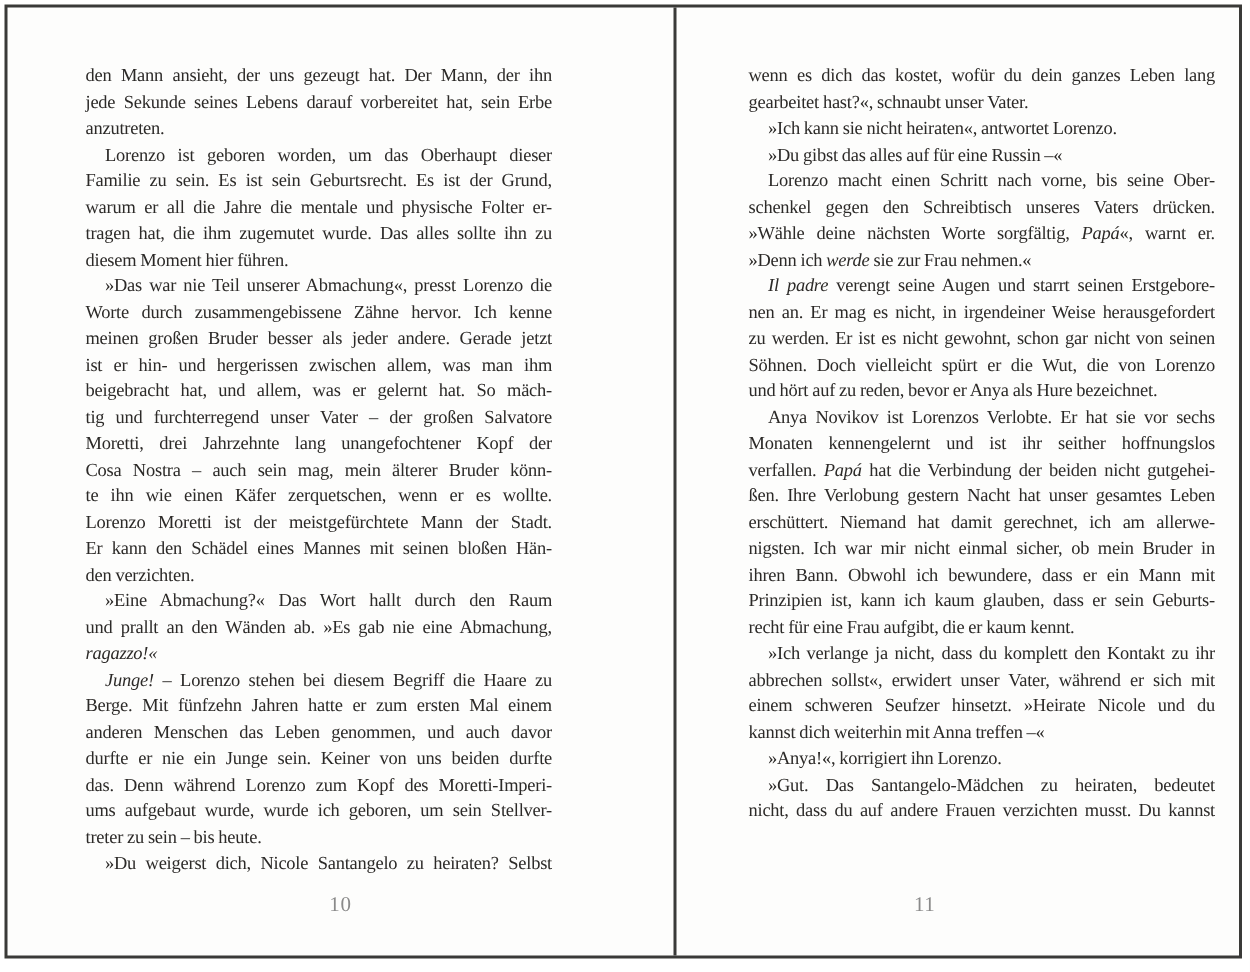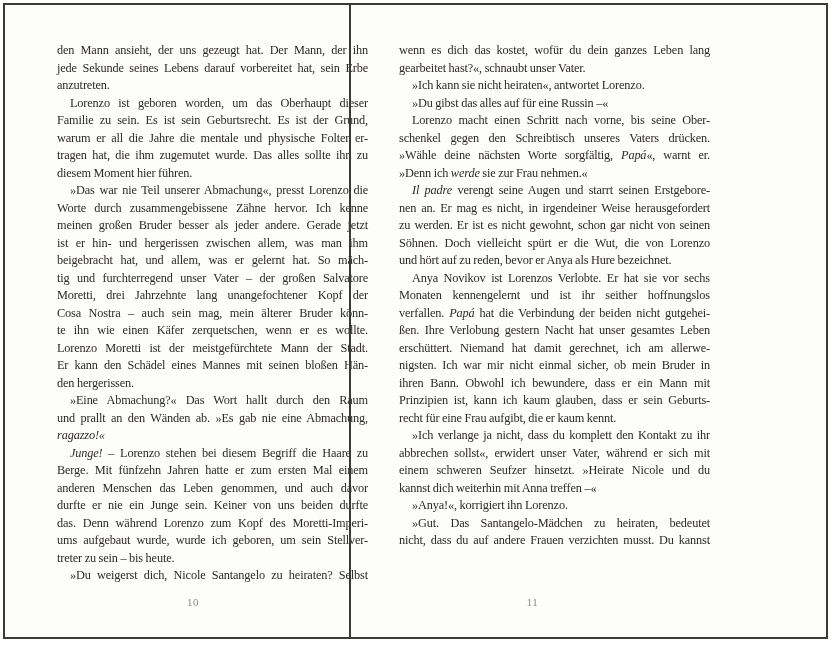--- a/index.html
+++ b/index.html
@@ -13,41 +13,41 @@
     width:833px;height:648px;position:relative;background:#ffffff;
     font-family:"Liberation Serif","DejaVu Serif",serif;
     overflow:hidden;
   }
   .spread{
     position:absolute;left:3px;top:3px;width:821px;height:632px;
     border:2px solid var(--frame);
     background:var(--page-bg);
     display:flex;
   }
-  .page{position:relative;width:344px;height:100%;box-sizing:border-box;}
+  .page{position:relative;width:444px;height:100%;box-sizing:border-box;}
   .page.right{width:333px;border-left:2px solid var(--frame);}
   .page-text{
     position:absolute;top:37px;width:311px;
     color:var(--ink);
     font-size:12.3px;line-height:17.5px;
     letter-spacing:-0.15px;word-spacing:-0.3px;
   }
   .page.left  .page-text{left:52px;}
   .page.right .page-text{left:48px;}
   .ln{
     text-align:justify;text-align-last:justify;
     height:17.5px;white-space:normal;
   }
   .ln.end{text-align-last:left;}
   .ln.ind{text-indent:13px;}
   .it{font-style:italic;}
   .folio{
-    position:absolute;top:591px;left:16px;width:100%;
+    position:absolute;top:591px;left:0;width:100%;
     text-align:center;color:var(--folio);
-    font-size:11px;letter-spacing:0.5px;
+    font-size:14px;letter-spacing:0.5px;
   }
 </style>
 </head>
 <body>
 
 <div class="spread">
   <div class="page left">
     <div class="page-text" id="left-text">
         <div class="ln"><span>den Mann ansieht, der uns gezeugt hat. Der Mann, der ihn</span></div>
         <div class="ln"><span>jede Sekunde seines Lebens darauf vorbereitet hat, sein Erbe</span></div>
@@ -61,21 +61,21 @@
         <div class="ln"><span>Worte durch zusammengebissene Zähne hervor. Ich kenne</span></div>
         <div class="ln"><span>meinen großen Bruder besser als jeder andere. Gerade jetzt</span></div>
         <div class="ln"><span>ist er hin- und hergerissen zwischen allem, was man ihm</span></div>
         <div class="ln"><span>beigebracht hat, und allem, was er gelernt hat. So mäch-</span></div>
         <div class="ln"><span>tig und furchterregend unser Vater – der großen Salvatore</span></div>
         <div class="ln"><span>Moretti, drei Jahrzehnte lang unangefochtener Kopf der</span></div>
         <div class="ln"><span>Cosa Nostra – auch sein mag, mein älterer Bruder könn-</span></div>
         <div class="ln"><span>te ihn wie einen Käfer zerquetschen, wenn er es wollte.</span></div>
         <div class="ln"><span>Lorenzo Moretti ist der meistgefürchtete Mann der Stadt.</span></div>
         <div class="ln"><span>Er kann den Schädel eines Mannes mit seinen bloßen Hän-</span></div>
-        <div class="ln end"><span>den hergerissen.</span></div>
+        <div class="ln end"><span>den verzichten.</span></div>
         <div class="ln ind"><span>»Eine Abmachung?« Das Wort hallt durch den Raum</span></div>
         <div class="ln"><span>und prallt an den Wänden ab. »Es gab nie eine Abmachung,</span></div>
         <div class="ln end"><span class="it">ragazzo!«</span></div>
         <div class="ln ind"><span class="it">Junge!</span><span> – Lorenzo stehen bei diesem Begriff die Haare zu</span></div>
         <div class="ln"><span>Berge. Mit fünfzehn Jahren hatte er zum ersten Mal einem</span></div>
         <div class="ln"><span>anderen Menschen das Leben genommen, und auch davor</span></div>
         <div class="ln"><span>durfte er nie ein Junge sein. Keiner von uns beiden durfte</span></div>
         <div class="ln"><span>das. Denn während Lorenzo zum Kopf des Moretti-Imperi-</span></div>
         <div class="ln"><span>ums aufgebaut wurde, wurde ich geboren, um sein Stellver-</span></div>
         <div class="ln end"><span>treter zu sein – bis heute.</span></div>

